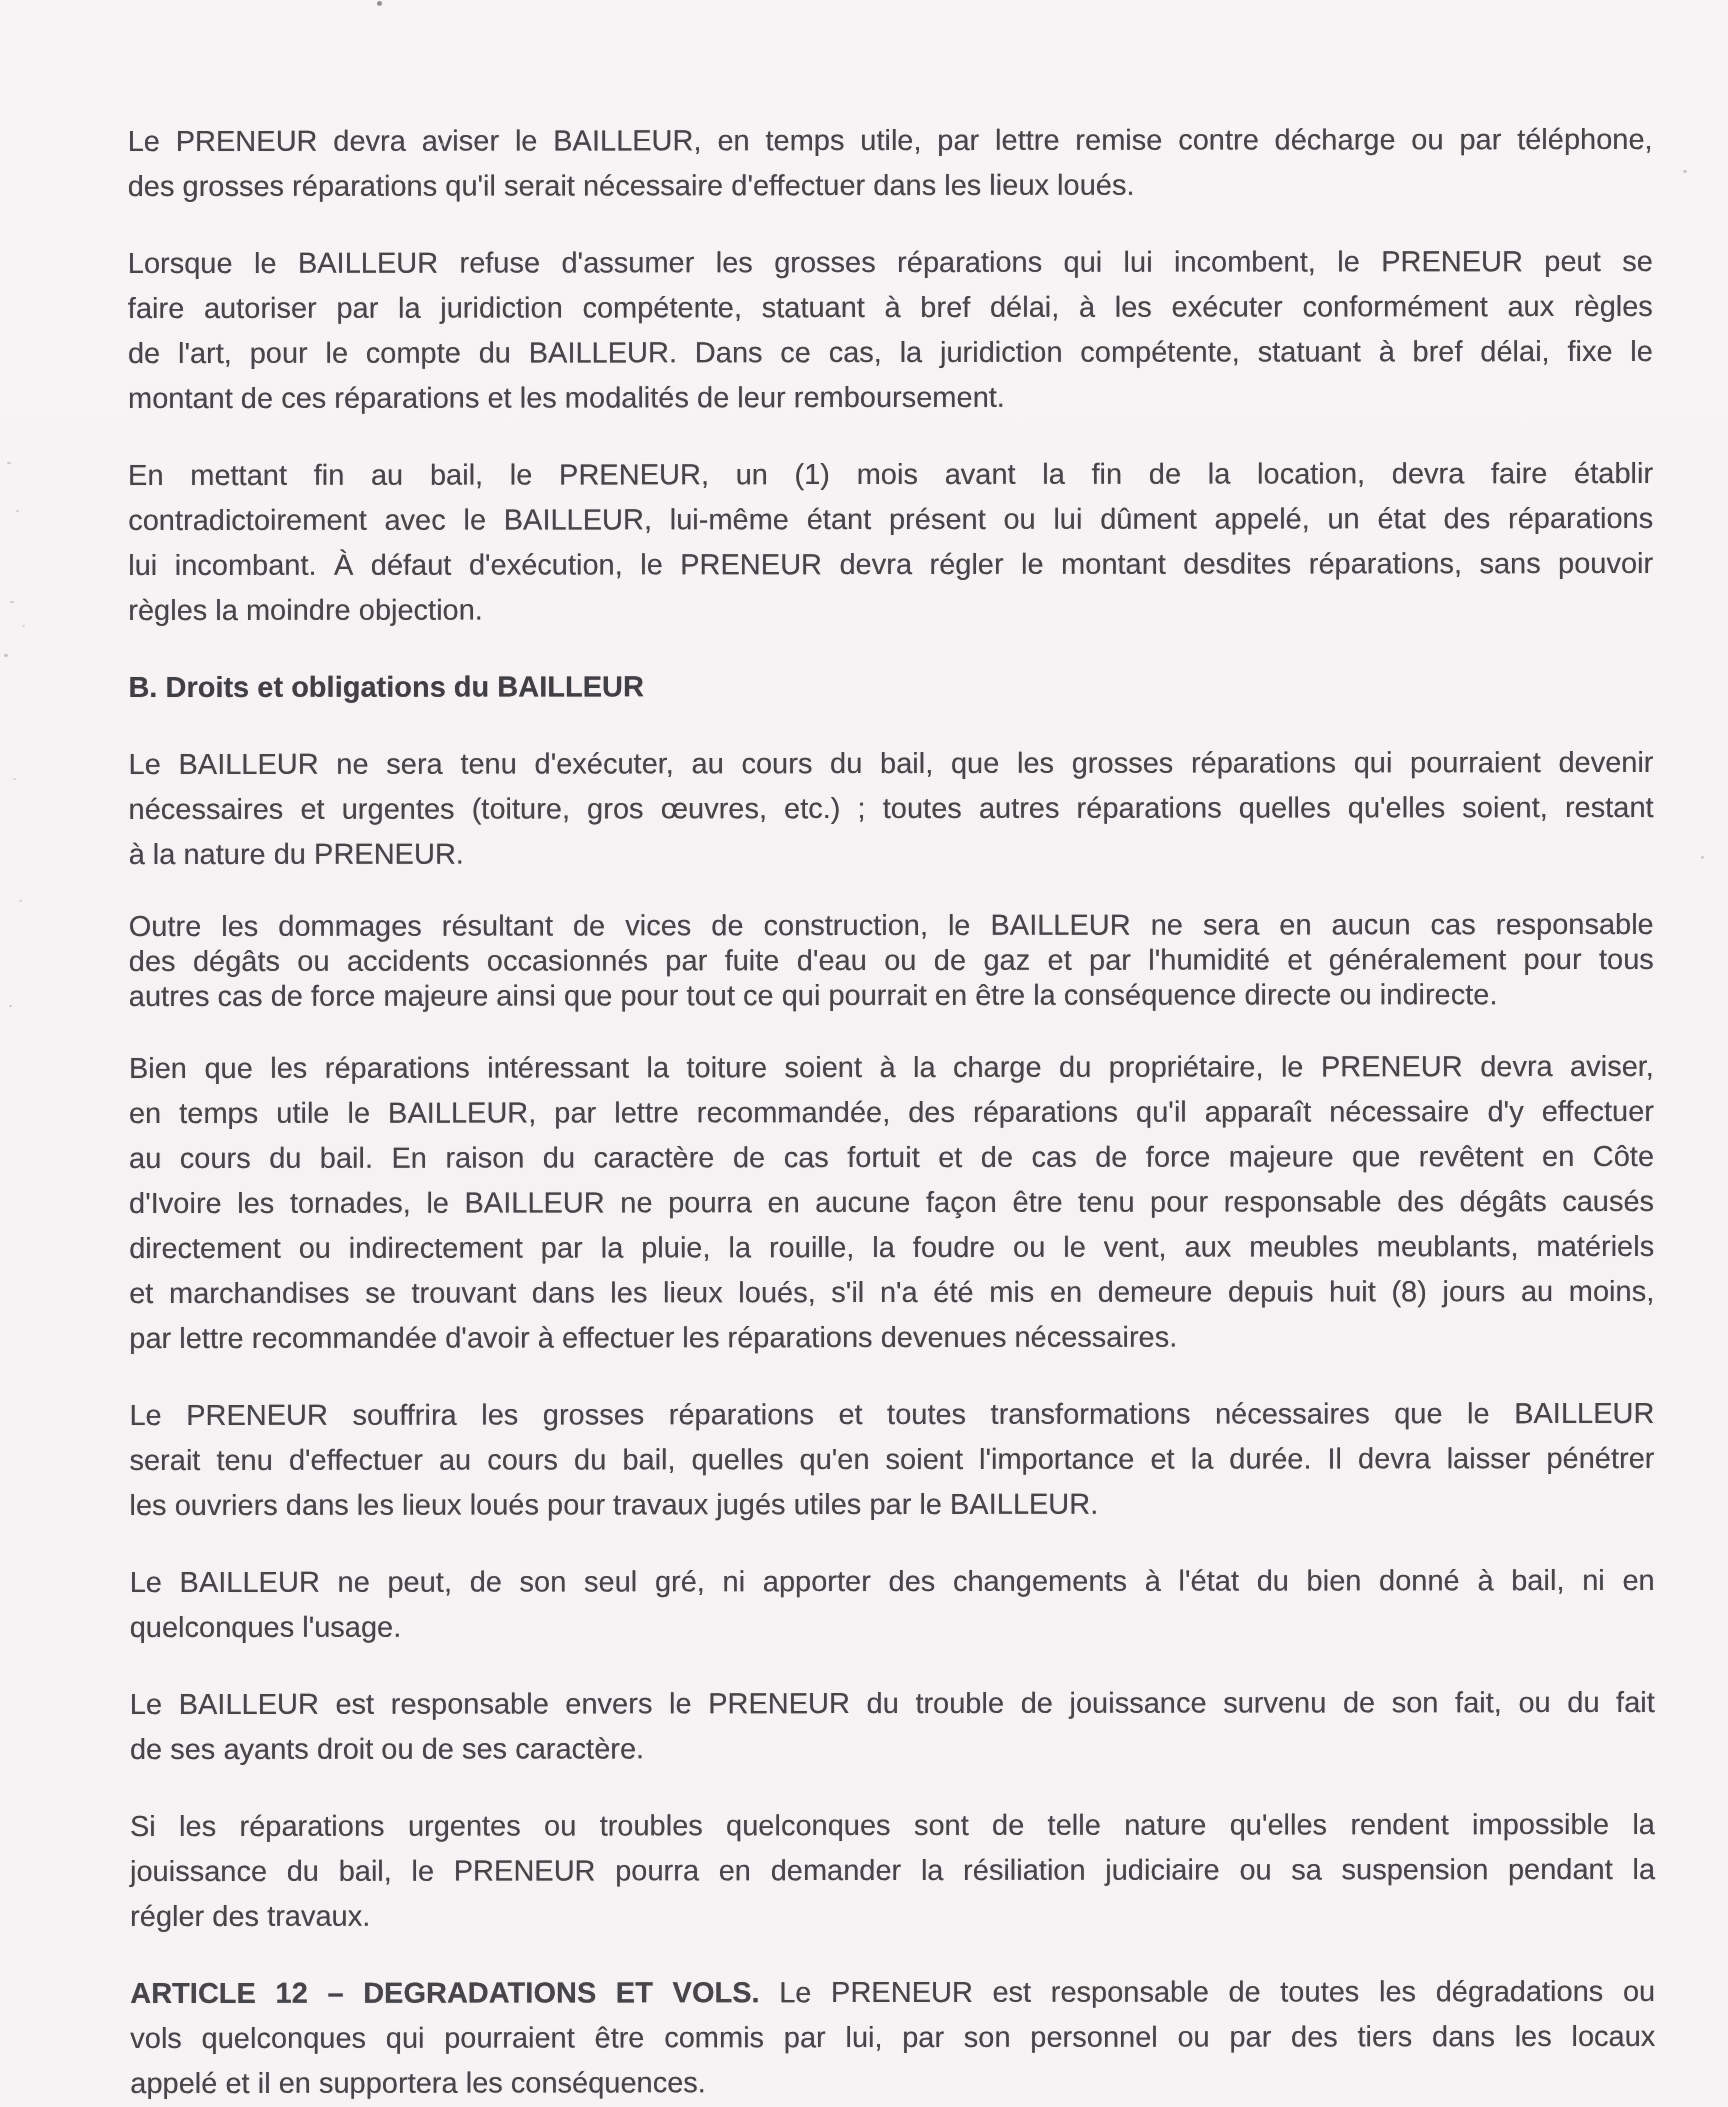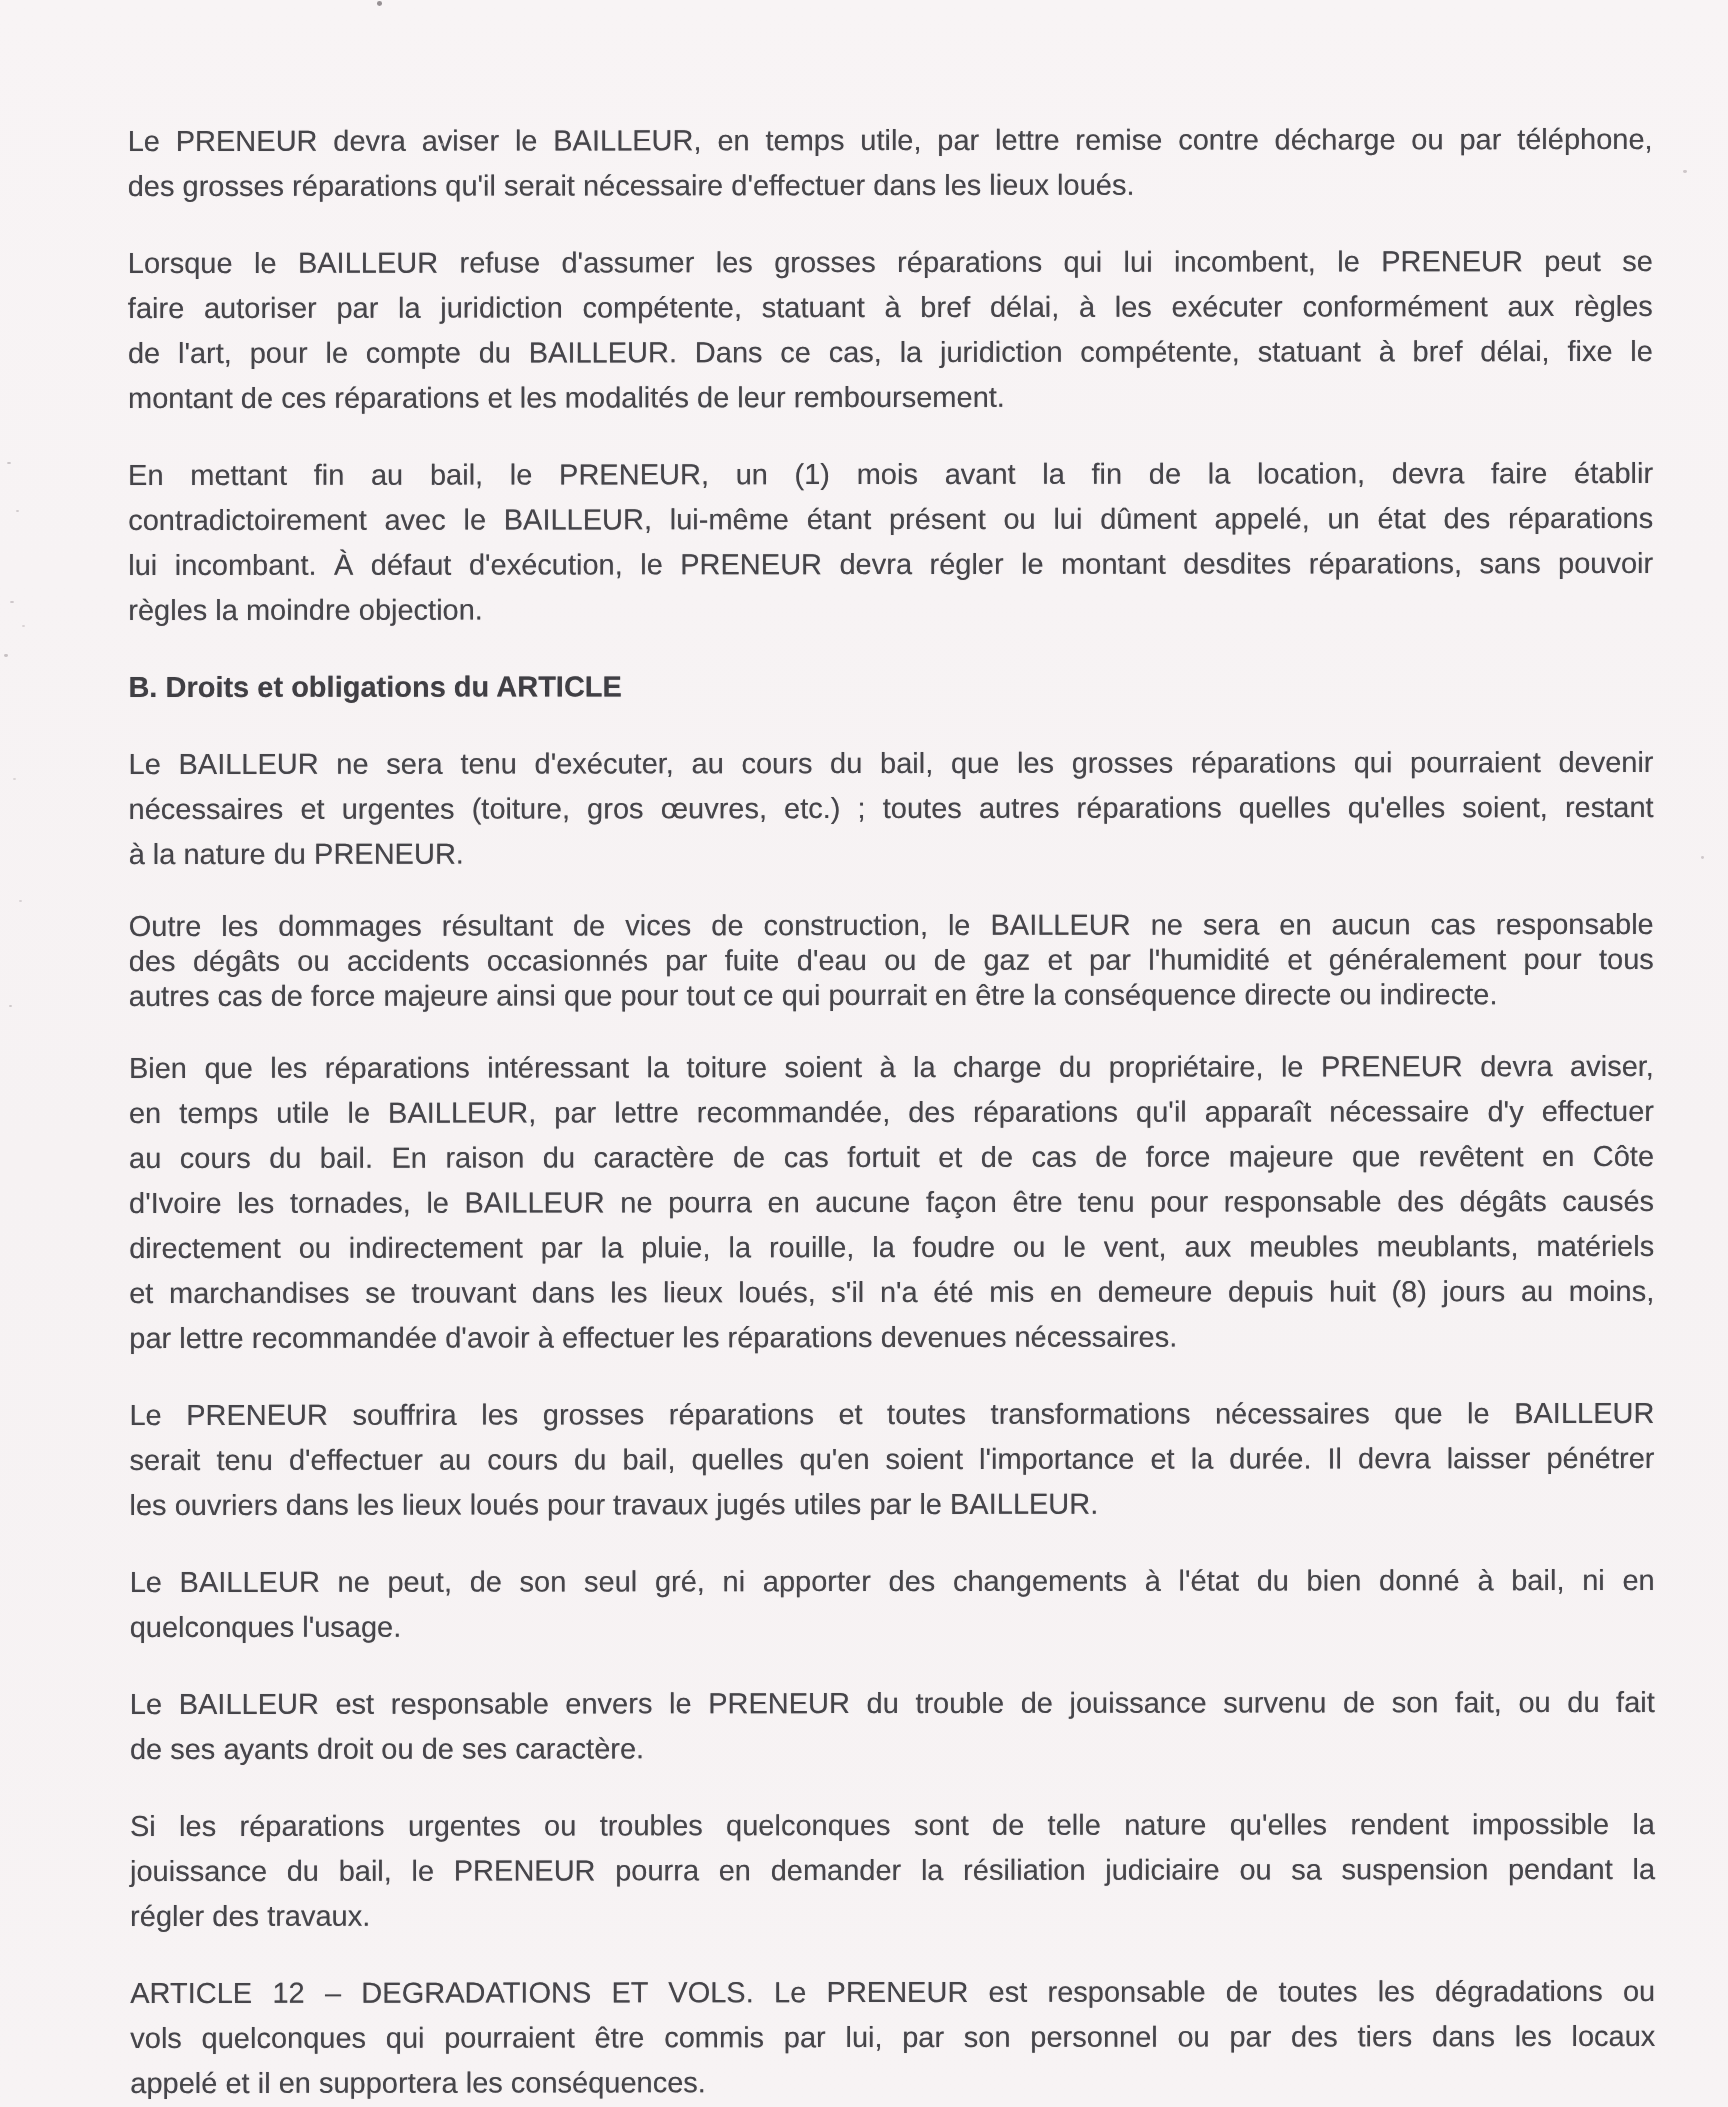--- a/index.html
+++ b/index.html
@@ -19,21 +19,21 @@
     color:#46454a;
     font-size:29px;
     text-shadow:0 0 0.7px rgba(70,69,74,.55);
     transform:rotate(-0.08deg);
   }
   .para{margin:0 0 32px 0;line-height:45px;}
   .para.compact{line-height:35px;}
   .para.heading{font-weight:bold;color:#403f44;}
   .line{white-space:normal;}
   .line.j{text-align:justify;text-align-last:justify;}
-  .b{font-weight:normal;}
+  .b{font-weight:bold;}
   .speck{position:absolute;border-radius:50%;}
 </style>
 </head>
 <body>
 
 <div class="page">
   <div class="text-block">
       <div class="para normal">
         <div class="line j"><span>Le PRENEUR devra aviser le BAILLEUR, en temps utile, par lettre remise contre décharge ou par téléphone,</span></div>
         <div class="line"><span>des grosses réparations qu'il serait nécessaire d'effectuer dans les lieux loués.</span></div>
@@ -44,21 +44,21 @@
         <div class="line j"><span>de l'art, pour le compte du BAILLEUR. Dans ce cas, la juridiction compétente, statuant à bref délai, fixe le</span></div>
         <div class="line"><span>montant de ces réparations et les modalités de leur remboursement.</span></div>
       </div>
       <div class="para normal">
         <div class="line j"><span>En mettant fin au bail, le PRENEUR, un (1) mois avant la fin de la location, devra faire établir</span></div>
         <div class="line j"><span>contradictoirement avec le BAILLEUR, lui-même étant présent ou lui dûment appelé, un état des réparations</span></div>
         <div class="line j"><span>lui incombant. À défaut d'exécution, le PRENEUR devra régler le montant desdites réparations, sans pouvoir</span></div>
         <div class="line"><span>règles la moindre objection.</span></div>
       </div>
       <div class="para heading">
-        <div class="line"><span>B. Droits et obligations du ARTICLE</span></div>
+        <div class="line"><span>B. Droits et obligations du BAILLEUR</span></div>
       </div>
       <div class="para normal">
         <div class="line j"><span>Le BAILLEUR ne sera tenu d'exécuter, au cours du bail, que les grosses réparations qui pourraient devenir</span></div>
         <div class="line j"><span>nécessaires et urgentes (toiture, gros œuvres, etc.) ; toutes autres réparations quelles qu'elles soient, restant</span></div>
         <div class="line"><span>à la nature du PRENEUR.</span></div>
       </div>
       <div class="para compact">
         <div class="line j"><span>Outre les dommages résultant de vices de construction, le BAILLEUR ne sera en aucun cas responsable</span></div>
         <div class="line j"><span>des dégâts ou accidents occasionnés par fuite d'eau ou de gaz et par l'humidité et généralement pour tous</span></div>
         <div class="line"><span>autres cas de force majeure ainsi que pour tout ce qui pourrait en être la conséquence directe ou indirecte.</span></div>

